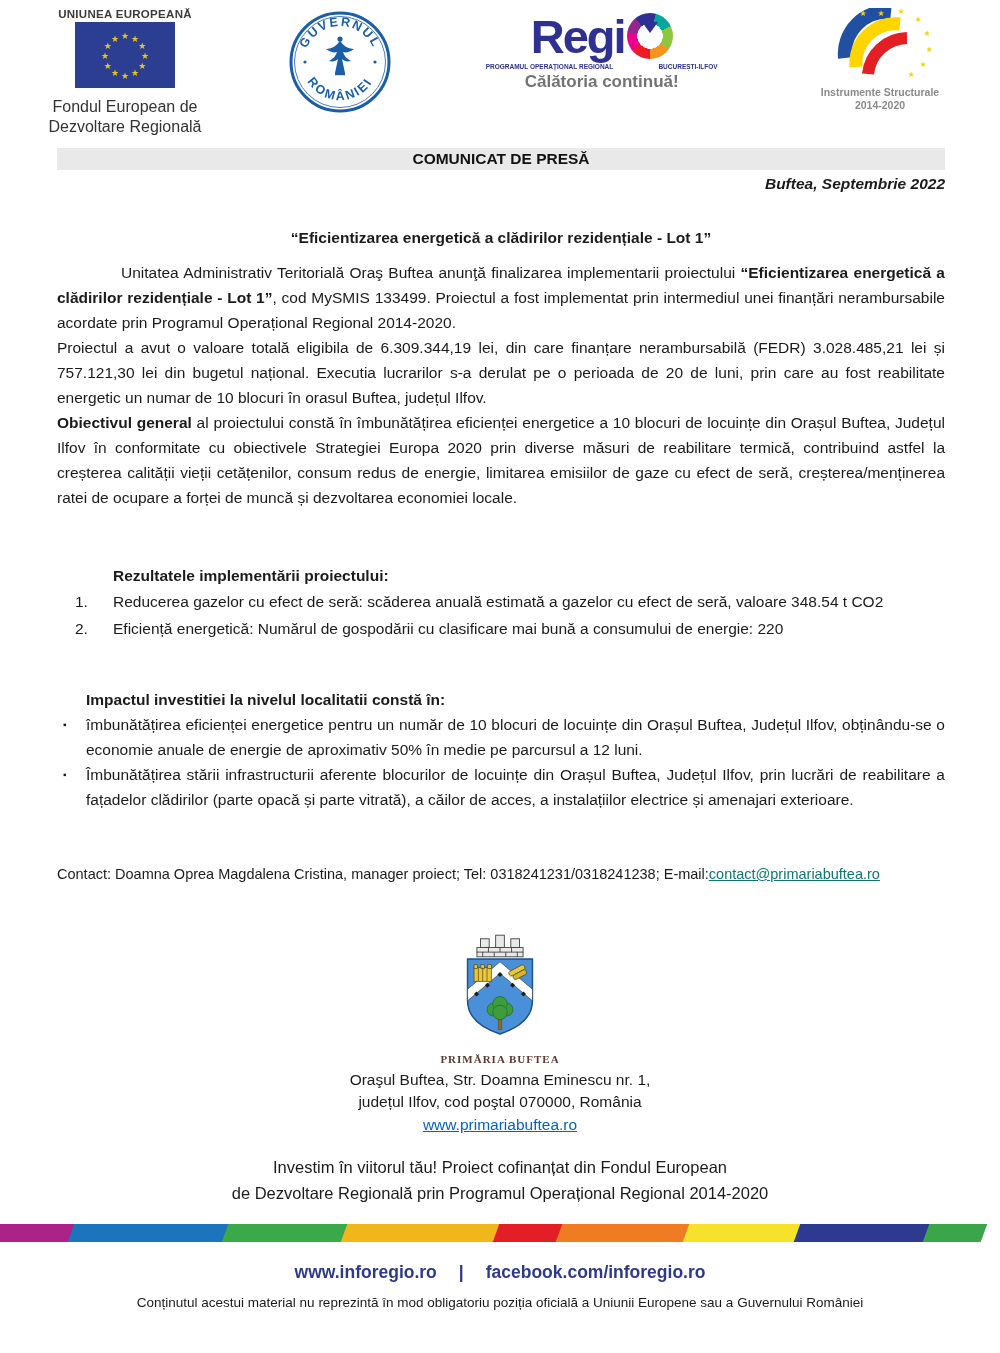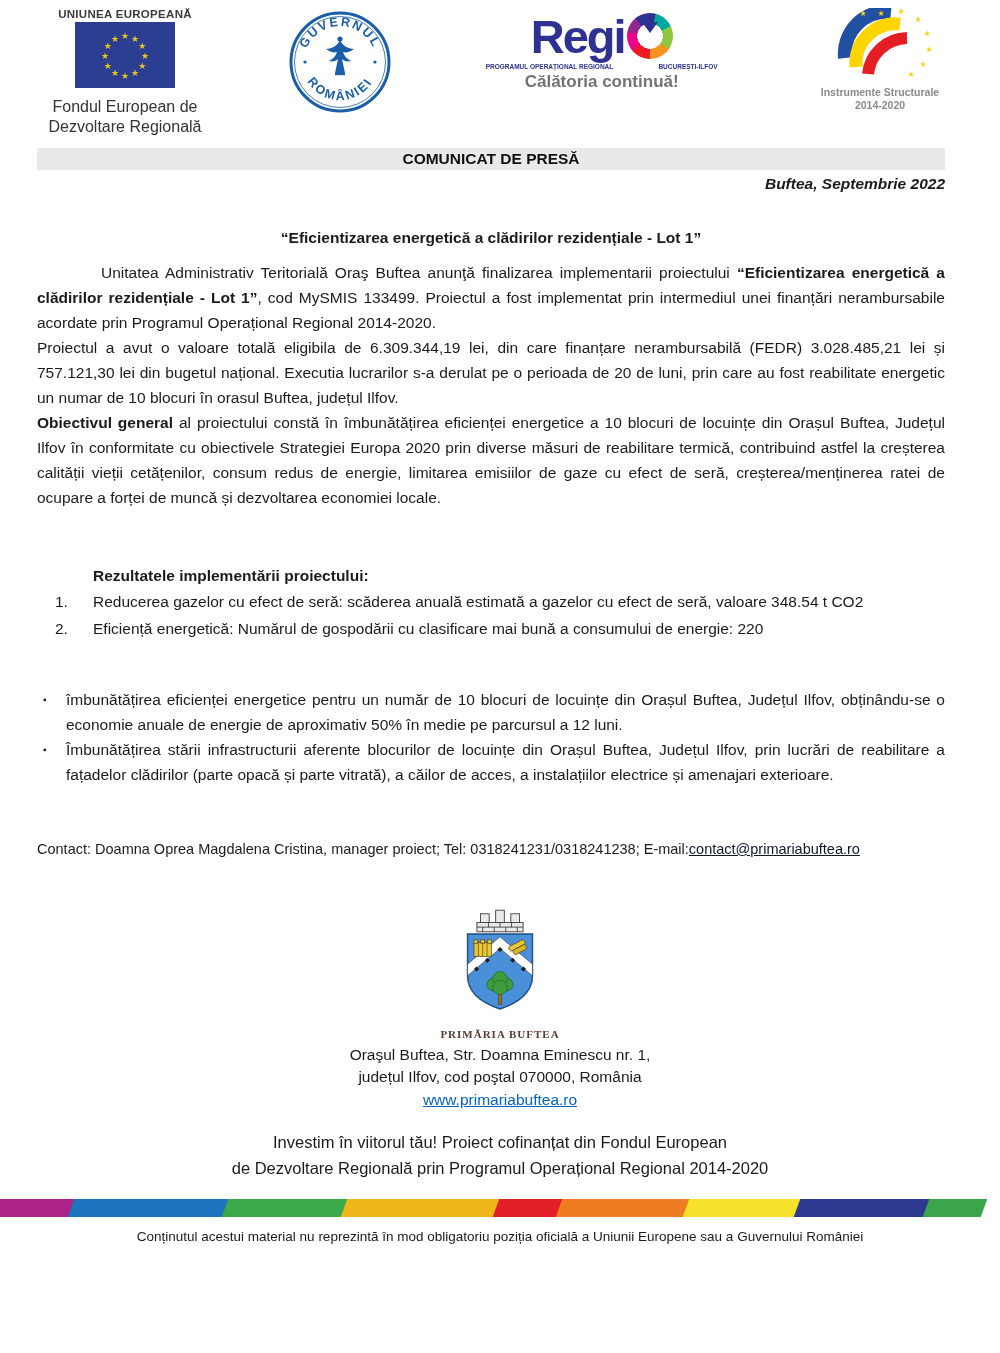--- a/index.html
+++ b/index.html
@@ -22,21 +22,21 @@
       conic-gradient(from -20deg, #2e3192 0 35deg, #00a79d 35deg 85deg, #8dc63f 85deg 145deg,
         #f7941d 145deg 200deg, #ed1c24 200deg 250deg, #ec008c 250deg 300deg, #92278f 300deg 340deg, #2e3192 340deg 360deg); }
   .regio-o::after { content:""; position:absolute; top:9px; left:50%; transform:translateX(-50%);
     border-left:8px solid transparent; border-right:8px solid transparent; border-top:11px solid #2e3192; }
   .regio-subs { display:flex; justify-content:space-between; font-size:6.5px; font-weight:bold; color:#2e3192; padding:0 4px; margin-top:1px; }
   .regio-tagline { font-size:17px; font-weight:600; color:#737373; margin-top:2px; }
   .is-logo { width:150px; text-align:center; }
   .is-txt { font-size:10.5px; font-weight:bold; color:#8a8a8a; line-height:1.25; }
 
   
-  .content { padding:0 55px 0 37px; }
+  .content { padding:0 55px 0 57px; }
   .pr-bar { margin-top:36px; background:#e9e9e9; height:22px; display:flex; align-items:center; justify-content:center; }
   .pr-bar span { font-size:15.5px; font-weight:bold; color:#111; }
   .dateline { margin-top:5px; text-align:right; font-size:15.5px; font-weight:bold; font-style:italic; }
   .doc-title { margin-top:36px; text-align:center; font-size:15.5px; font-weight:bold; }
 
   .para { font-size:15.5px; line-height:25px; text-align:justify; margin-top:0; }
   .para.first { margin-top:13px; text-indent:64px; }
   b { font-weight:bold; }
 
   .sec-heading { font-size:15.5px; font-weight:bold; line-height:25px; }
@@ -48,21 +48,21 @@
   .num-list .txt { flex:1; padding-left:23px; }
 
   .impact { margin-top:45px; }
   .impact .sec-heading { padding-left:29px; }
   .sq-list { list-style:none; }
   .sq-list li { display:flex; line-height:25px; font-size:15.5px; }
   .sq-list .marker { width:29px; padding-left:6px; flex:0 0 auto; font-size:10px; line-height:25px; }
   .sq-list .txt { flex:1; text-align:justify; }
 
   .contact { margin-top:50px; font-size:14.5px; line-height:25px; }
-  a.email-link { color:#0f172a; }
+  a.email-link { color:#0f766e; }
   a.site-link { color:#0563c1; text-decoration:underline; font-size:15.5px; }
 
   
   .org { text-align:center; margin-top:46px; }
   .crest-caption { font-family:"Liberation Serif", serif; font-size:11px; font-weight:bold; color:#5b3a2f; letter-spacing:1px; margin-top:2px; }
   .addr { font-size:15.5px; line-height:22px; margin-top:4px; }
   .org .site-row { line-height:23px; }
 
   .funding { text-align:center; font-size:16.5px; line-height:26px; margin-top:18px; }
 
@@ -191,20 +191,21 @@
           <span class="txt">Reducerea gazelor cu efect de seră: scăderea anuală estimată a gazelor cu efect de seră, valoare 348.54 t CO2</span>
         </li>
         <li>
           <span class="num">2.</span>
           <span class="txt">Eficiență energetică: Numărul de gospodării cu clasificare mai bună a consumului de energie: 220</span>
         </li>
       </ol>
     </div>
 
     <div class="impact">
+      <div class="sec-heading">Impactul investitiei la nivelul localitatii constă în:</div>
       <ul class="sq-list">
         <li>
           <span class="marker">▪</span>
           <span class="txt">îmbunătățirea eficienței energetice pentru un număr de 10 blocuri de locuințe din Orașul Buftea, Județul Ilfov, obținându-se o economie anuale de energie de aproximativ 50% în medie pe parcursul a 12 luni.</span>
         </li>
         <li>
           <span class="marker">▪</span>
           <span class="txt">Îmbunătățirea stării infrastructurii aferente blocurilor de locuințe din Orașul Buftea, Județul Ilfov, prin lucrări de reabilitare a fațadelor clădirilor (parte opacă și parte vitrată), a căilor de acces, a instalațiilor electrice și amenajari exterioare.</span>
         </li>
       </ul>
@@ -283,16 +284,19 @@
       <div class="rb-seg" style="width: 15.5%; background: rgb(28, 117, 188);"></div>
       <div class="rb-seg" style="width: 12%; background: rgb(57, 169, 73);"></div>
       <div class="rb-seg" style="width: 15.3%; background: rgb(240, 183, 28);"></div>
       <div class="rb-seg" style="width: 6.4%; background: rgb(226, 31, 38);"></div>
       <div class="rb-seg" style="width: 12.8%; background: rgb(239, 124, 34);"></div>
       <div class="rb-seg" style="width: 11.2%; background: rgb(246, 226, 43);"></div>
       <div class="rb-seg" style="width: 13%; background: rgb(45, 58, 143);"></div>
       <div class="rb-seg" style="width: 5.8%; background: rgb(58, 166, 73);"></div>
     </div>
 
+  <div class="footer-links">
+    <a href="#">www.inforegio.ro</a><span class="sep">|</span><a href="#">facebook.com/inforegio.ro</a>
+  </div>
 
   <div class="disclaimer">Conținutul acestui material nu reprezintă în mod obligatoriu poziția oficială a Uniunii Europene sau a Guvernului României</div>
 
 </div>
 
 </body></html>

